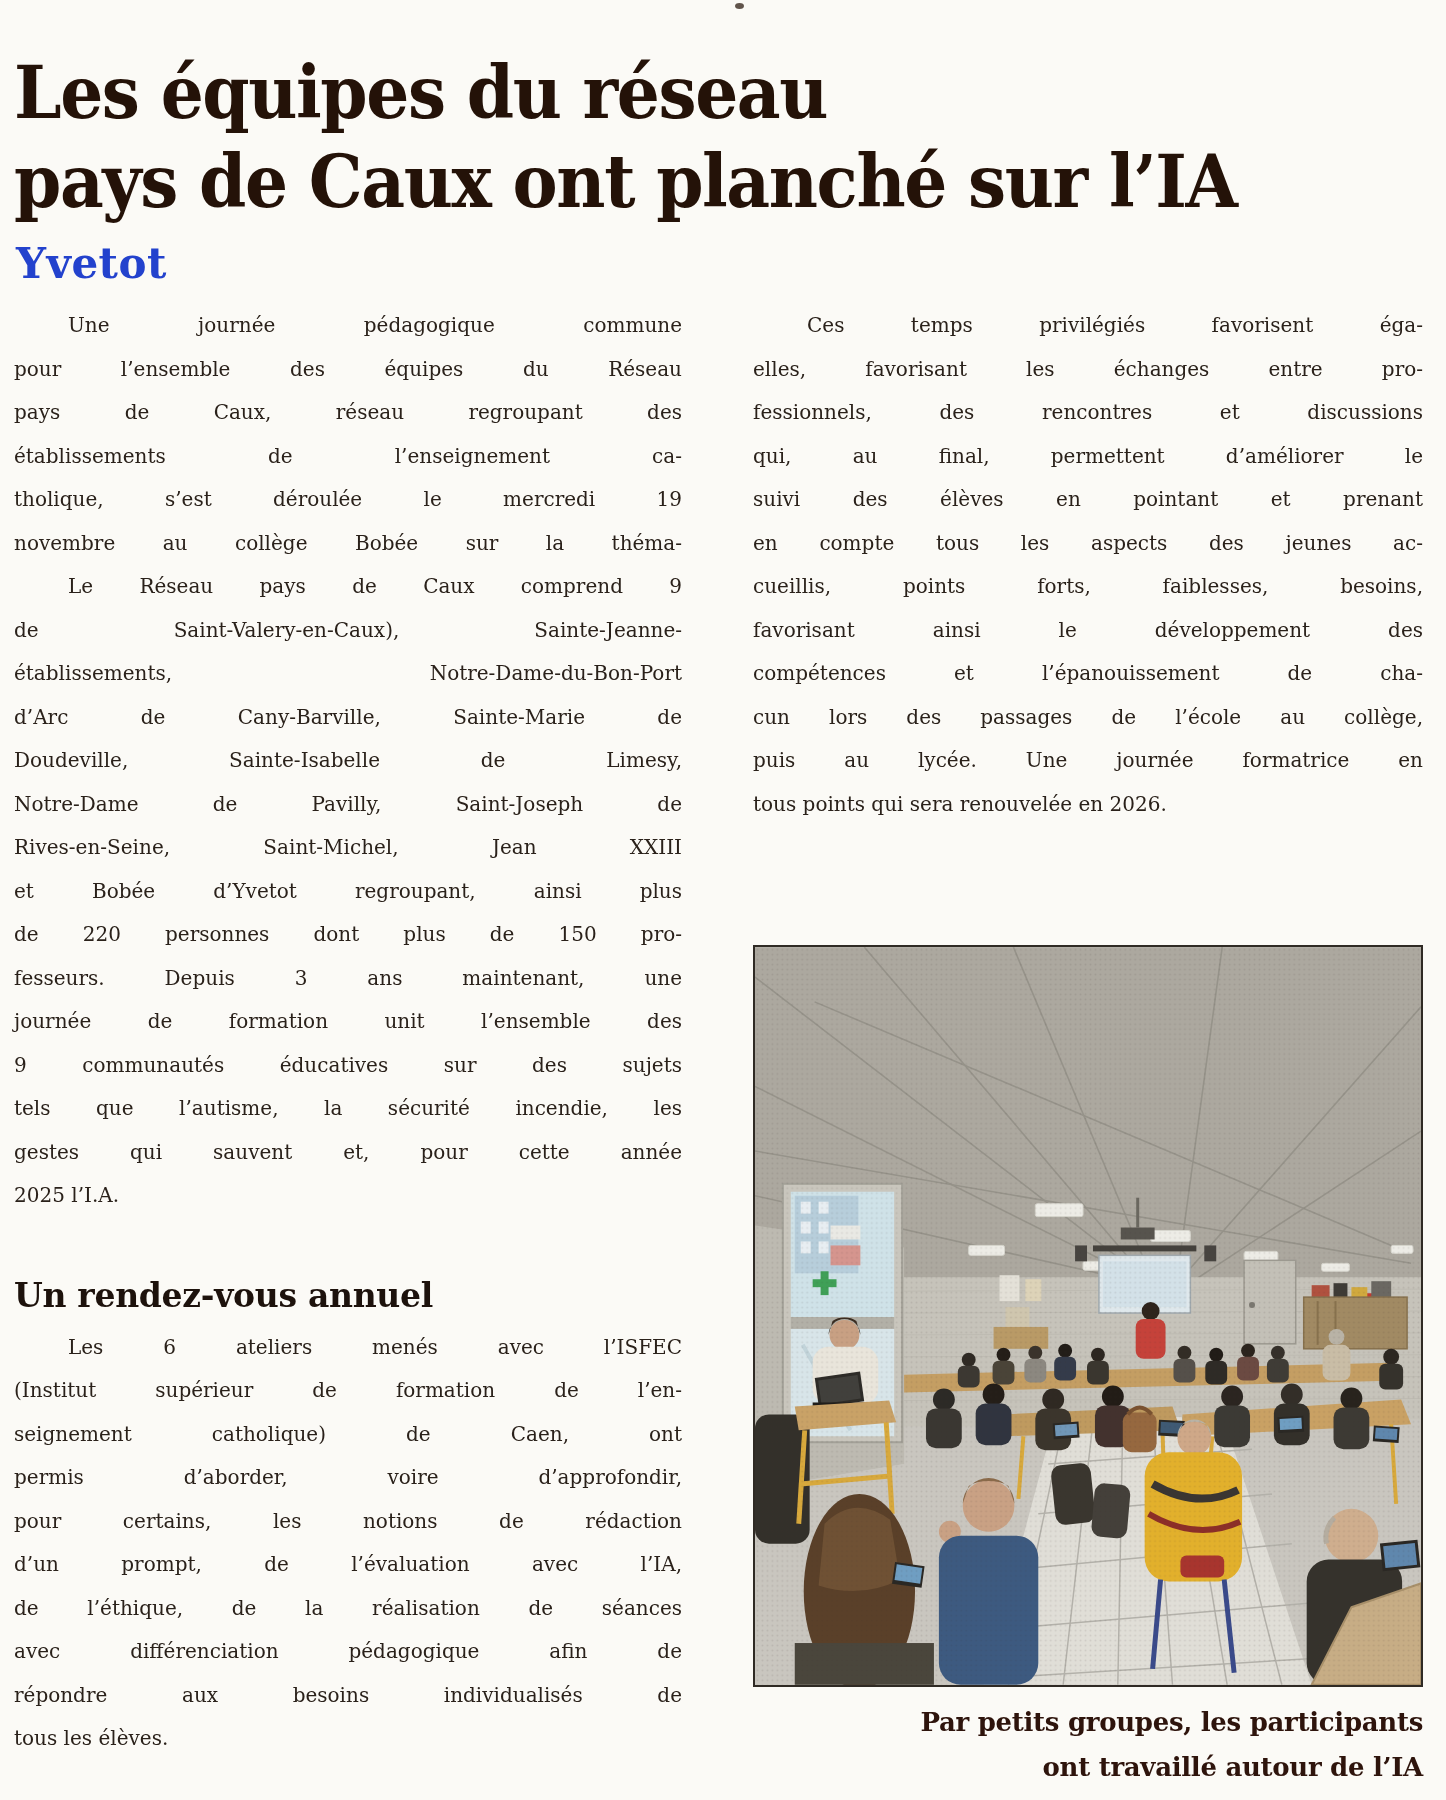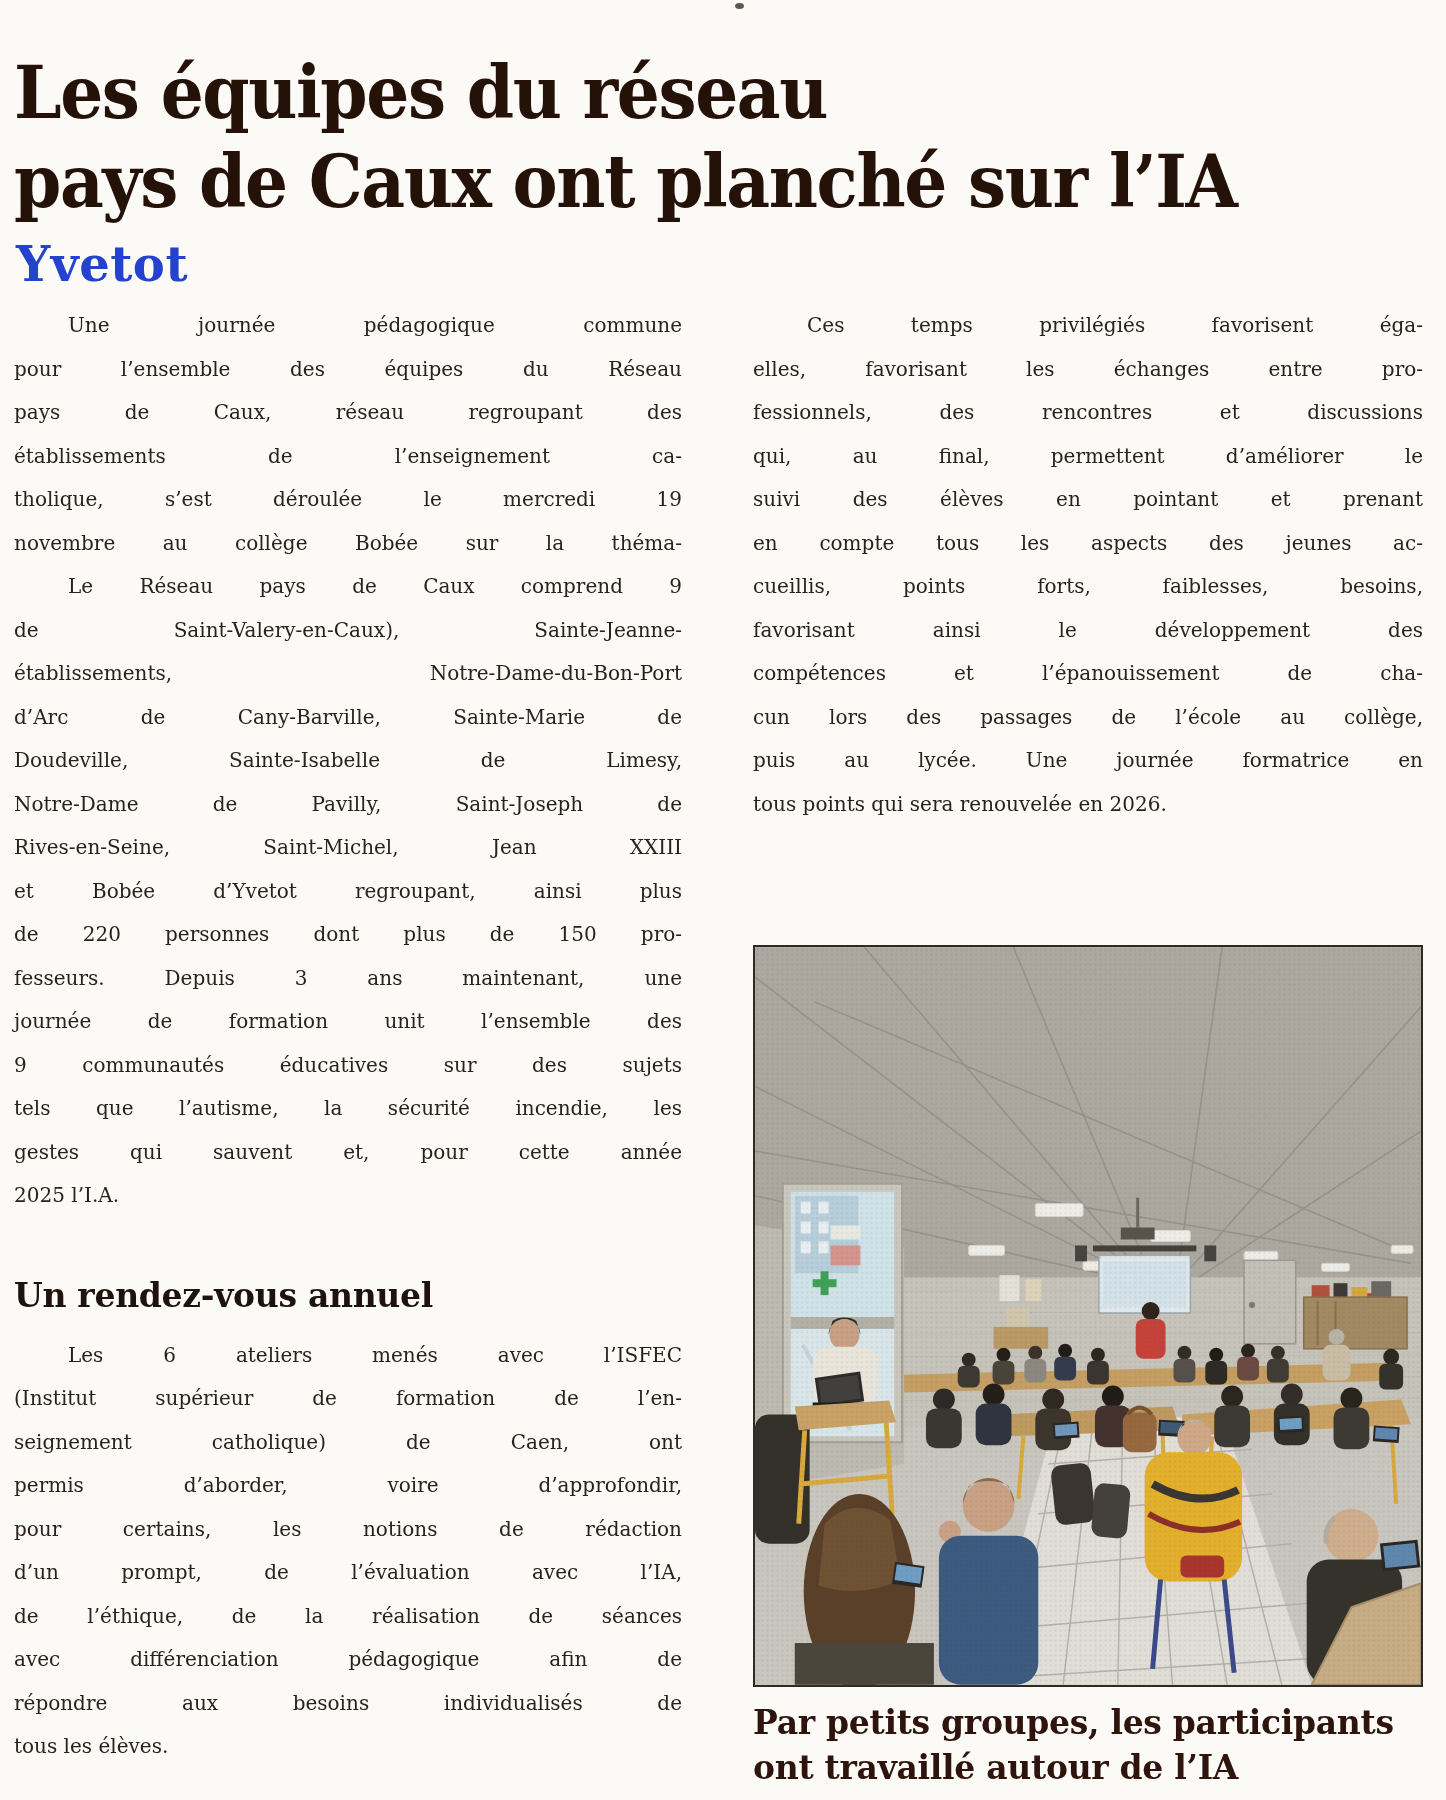--- a/index.html
+++ b/index.html
@@ -18,55 +18,55 @@
     position: absolute; left: 14px; top: 0px;
     font-weight: bold; color: #241208;
     font-size: 72px; line-height: 89px; letter-spacing: -1.5px;
     transform: scaleX(.94); transform-origin: left top;
     width: 1520px;
   }
   .headline .hl-line { white-space: nowrap; }
 
   .kicker {
     position: absolute; left: 16px; top: 238px;
-    font-weight: bold; font-size: 48px; line-height: 52px;
+    font-weight: bold; font-size: 42px; line-height: 52px;
     color: #2342cd; letter-spacing: .5px;
   }
 
   .col { position: absolute; top: 304px; }
   .col-left  { left: 14px;  width: 668px; }
   .col-right { left: 753px; width: 670px; }
 
   .para { margin: 0; }
   .line {
     font-size: 20px; line-height: 43.5px;
     text-align: justify; text-align-last: justify;
     white-space: normal;
   }
   .line.last { text-align-last: left; }
   .line.indent { padding-left: 54px; }
 
   .subhead {
     font-weight: bold; font-size: 33px; line-height: 44px;
-    margin-top: 56px; margin-bottom: 16px;
+    margin-top: 56px; margin-bottom: 8px;
     color: #1d120c; letter-spacing: -0.3px;
   }
 
   .photo-frame {
     position: absolute; left: 753px; top: 945px;
     width: 670px; height: 742px;
     border: 2px solid #2f2a24; box-sizing: border-box;
     background: #c9c6bf;
   }
   .photo-frame svg { display: block; width: 100%; height: 100%; }
 
   .caption {
     position: absolute; left: 753px; top: 1700px; width: 670px;
-    text-align: left; font-weight: bold;
-    font-size: 33px; line-height: 45px;
+    text-align: right; font-weight: bold;
+    font-size: 26px; line-height: 45px;
     color: #2e140c; letter-spacing: -0.3px;
   }
 </style>
 </head>
 <body>
 
 <div class="speck"></div>
 
 <h1 class="headline">
   <div class="hl-line">Les équipes du réseau</div>

